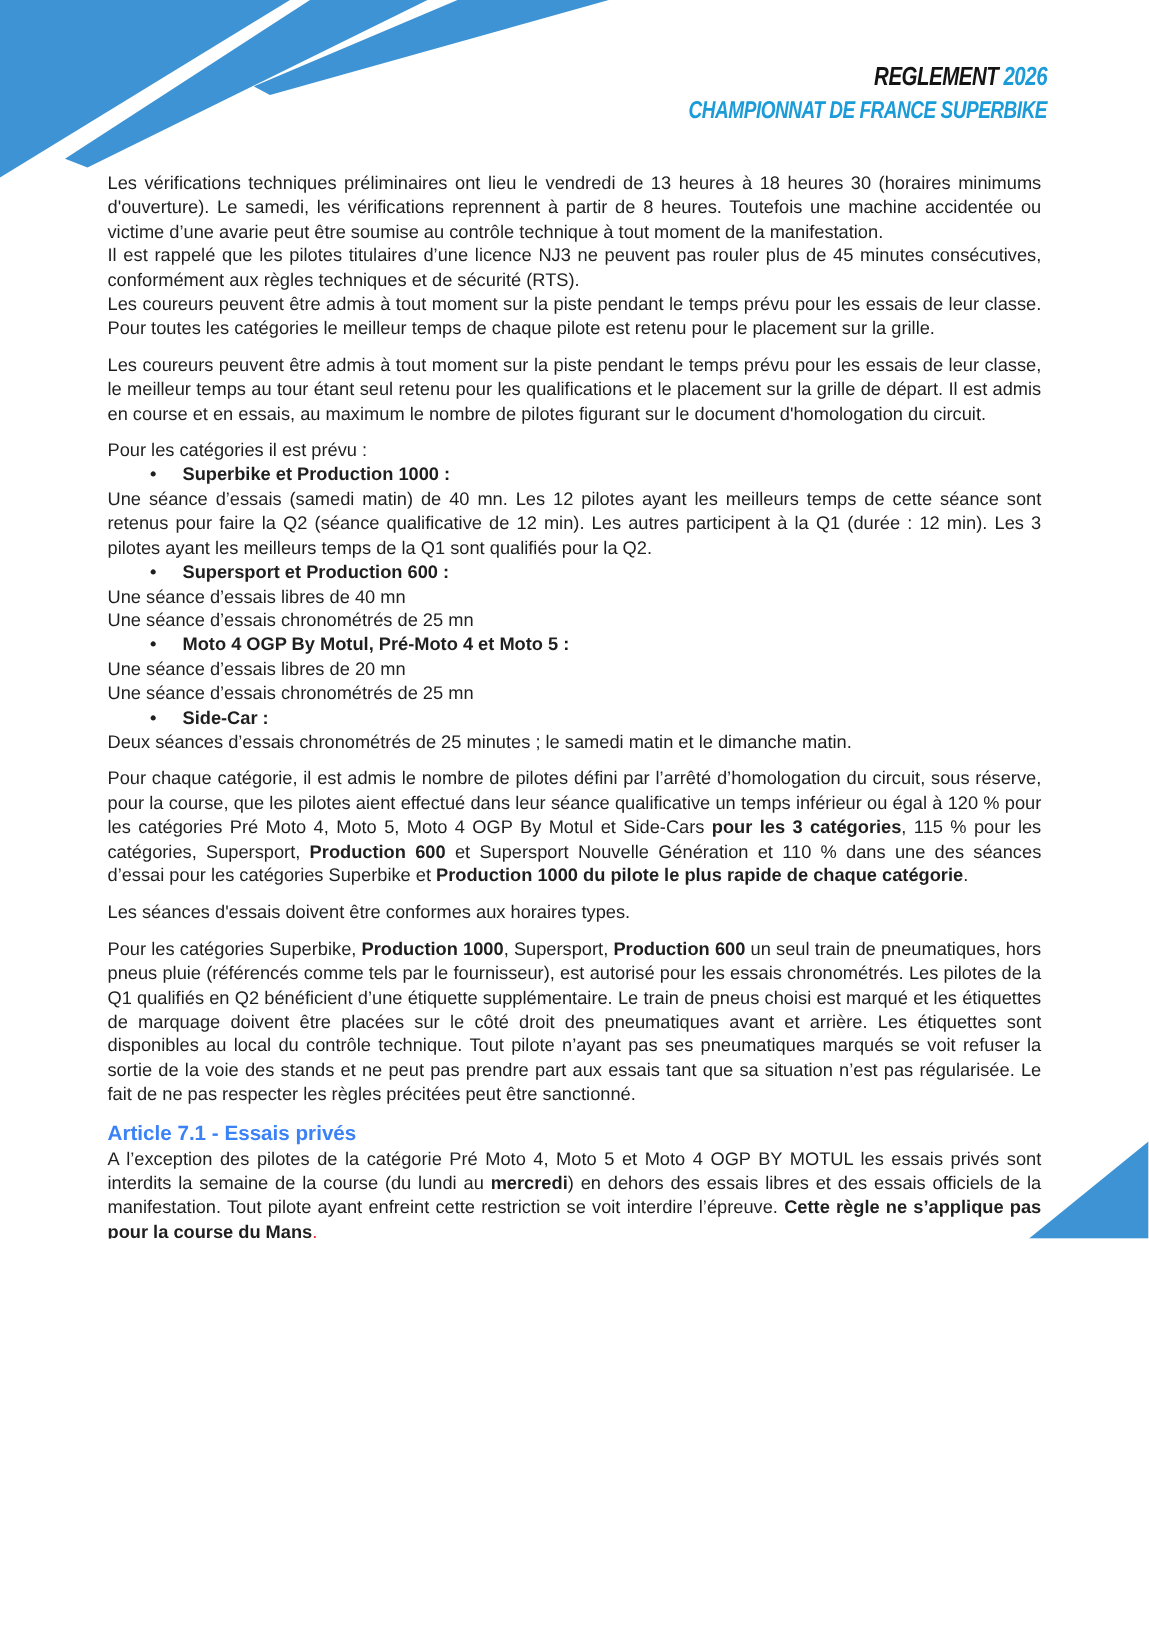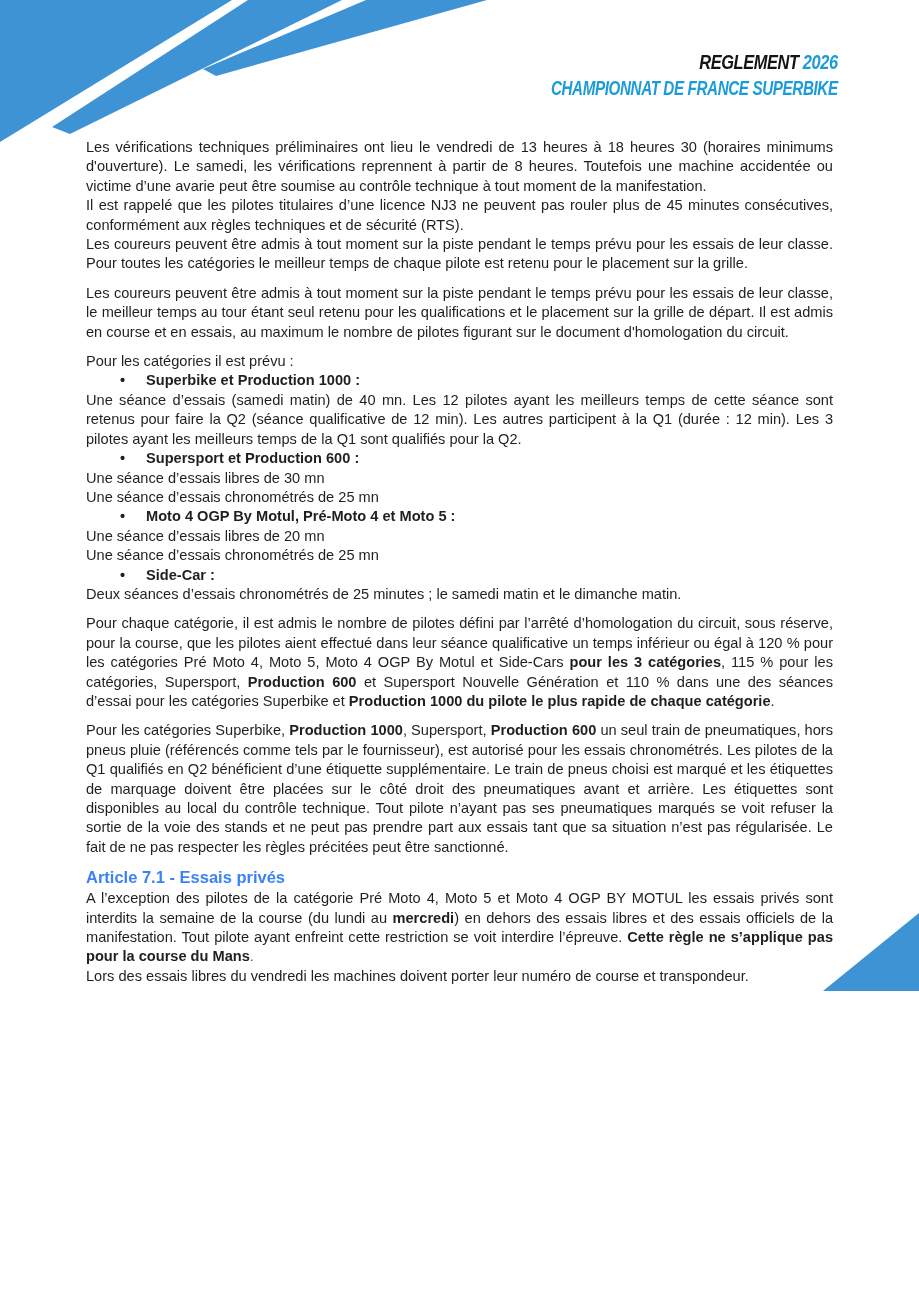--- a/index.html
+++ b/index.html
@@ -85,34 +85,35 @@
       <p class="para gap"><span>Pour les catégories il est prévu :</span></p>
       <div class="bullet">
         <span class="dot">•</span>
         <span>Superbike et Production 1000 :</span>
       </div>
       <p class="para justify"><span>Une séance d’essais (samedi matin) de 40 mn. Les 12 pilotes ayant les meilleurs temps de cette séance sont retenus pour faire la Q2 (séance qualificative de 12 min). Les autres participent à la Q1 (durée : 12 min). Les 3 pilotes ayant les meilleurs temps de la Q1 sont qualifiés pour la Q2.</span></p>
       <div class="bullet">
         <span class="dot">•</span>
         <span>Supersport et Production 600 :</span>
       </div>
-      <p class="para"><span>Une séance d’essais libres de 30 mn</span></p>
+      <p class="para"><span>Une séance d’essais libres de 40 mn</span></p>
       <p class="para"><span>Une séance d’essais chronométrés de 25 mn</span></p>
       <div class="bullet">
         <span class="dot">•</span>
         <span>Moto 4 OGP By Motul, Pré-Moto 4 et Moto 5 :</span>
       </div>
       <p class="para"><span>Une séance d’essais libres de 20 mn</span></p>
       <p class="para"><span>Une séance d’essais chronométrés de 25 mn</span></p>
       <div class="bullet">
         <span class="dot">•</span>
         <span>Side-Car :</span>
       </div>
       <p class="para"><span>Deux séances d’essais chronométrés de 25 minutes ; le samedi matin et le dimanche matin.</span></p>
       <p class="para justify gap"><span>Pour chaque catégorie, il est admis le nombre de pilotes défini par l’arrêté d’homologation du circuit, sous réserve, pour la course, que les pilotes aient effectué dans leur séance qualificative un temps inférieur ou égal à 120 % pour les catégories Pré Moto 4, Moto 5, Moto 4 OGP By Motul et Side-Cars </span><span style="font-weight: bold;">pour les 3 catégories</span><span>, 115 % pour les catégories, Supersport, </span><span style="font-weight: bold;">Production 600</span><span> et Supersport Nouvelle Génération et 110 % dans une des séances d’essai pour les catégories Superbike et </span><span style="font-weight: bold;">Production 1000 du pilote le plus rapide de chaque catégorie</span><span>.</span></p>
+      <p class="para gap"><span>Les séances d'essais doivent être conformes aux horaires types.</span></p>
       <p class="para justify gap"><span>Pour les catégories Superbike, </span><span style="font-weight: bold;">Production 1000</span><span>, Supersport, </span><span style="font-weight: bold;">Production 600</span><span> un seul train de pneumatiques, hors pneus pluie (référencés comme tels par le fournisseur), est autorisé pour les essais chronométrés. Les pilotes de la Q1 qualifiés en Q2 bénéficient d’une étiquette supplémentaire. Le train de pneus choisi est marqué et les étiquettes de marquage doivent être placées sur le côté droit des pneumatiques avant et arrière. Les étiquettes sont disponibles au local du contrôle technique. Tout pilote n’ayant pas ses pneumatiques marqués se voit refuser la sortie de la voie des stands et ne peut pas prendre part aux essais tant que sa situation n’est pas régularisée. Le fait de ne pas respecter les règles précitées peut être sanctionné.</span></p>
       <div class="h-black gap">Article 7.1 - Essais privés</div>
       <p class="para justify"><span>A l’exception des pilotes de la catégorie Pré Moto 4, Moto 5 et Moto 4 OGP BY MOTUL les essais privés sont interdits la semaine de la course (du lundi au </span><span style="font-weight: bold;">mercredi</span><span>) en dehors des essais libres et des essais officiels de la manifestation. Tout pilote ayant enfreint cette restriction se voit interdire l’épreuve. </span><span style="font-weight: bold;">Cette règle ne s’applique pas pour la course du Mans</span><span class="red">.</span></p>
       <p class="para"><span>Lors des essais libres du vendredi les machines doivent porter leur numéro de course et transpondeur.</span></p>
     </div>
 
   <div class="footer">
     <span>Version du 18/12/2025</span>
     <span>9</span>
   </div>

